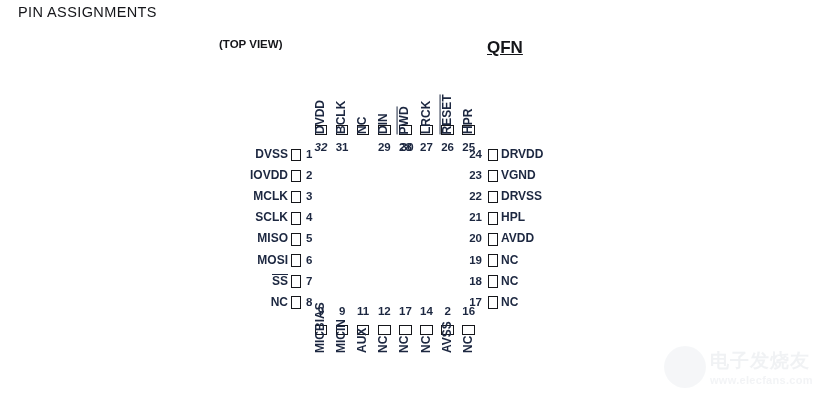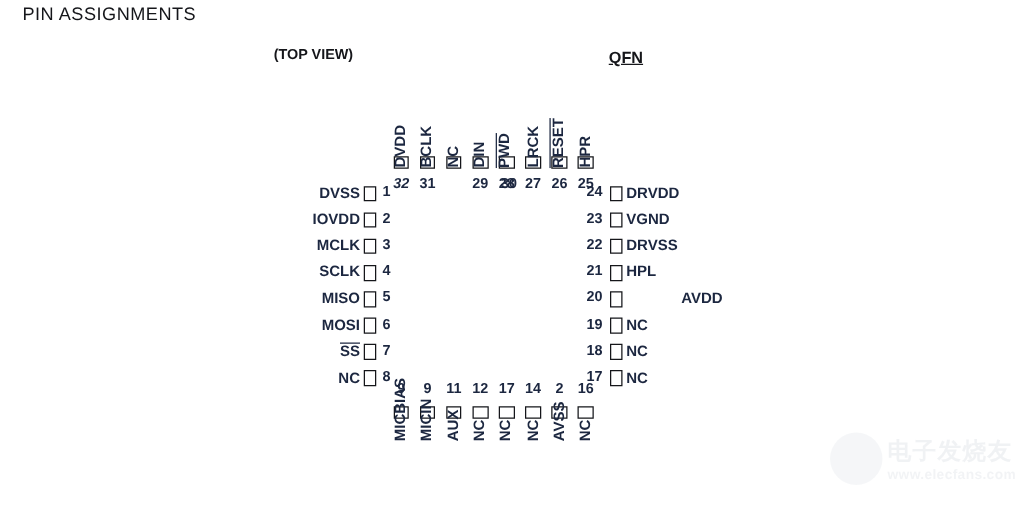--- a/index.html
+++ b/index.html
@@ -33,21 +33,21 @@
     left: 219px;
     top: 38px;
     font-size: 11.5px;
     font-weight: bold;
     color: #15161a;
   }
   #package-type-label {
     position: absolute;
     left: 487px;
     top: 38px;
-    font-size: 13px;
+    font-size: 17px;
     font-weight: bold;
     color: #15161a;
     text-decoration: underline;
   }
 
   
   #package-diagram {
     position: absolute;
     left: 0;
     top: 0;
@@ -263,21 +263,21 @@
       <div class="pin-number right-col" style="left: 466px; top: 169.1px;">23</div>
       <div class="pin-name right" style="left: 501px; top: 168.1px;"><span>VGND</span></div>
       <div class="pin-tab vertical" style="left: 488px; top: 190.95px;"></div>
       <div class="pin-number right-col" style="left: 466px; top: 190.2px;">22</div>
       <div class="pin-name right" style="left: 501px; top: 189.2px;"><span>DRVSS</span></div>
       <div class="pin-tab vertical" style="left: 488px; top: 212.05px;"></div>
       <div class="pin-number right-col" style="left: 466px; top: 211.3px;">21</div>
       <div class="pin-name right" style="left: 501px; top: 210.3px;"><span>HPL</span></div>
       <div class="pin-tab vertical" style="left: 488px; top: 233.15px;"></div>
       <div class="pin-number right-col" style="left: 466px; top: 232.4px;">20</div>
-      <div class="pin-name right" style="left: 501px; top: 231.4px; margin-left: 44px;"><span>AVDD</span></div>
+      <div class="pin-name right" style="left: 501px; top: 231.4px;"><span>AVDD</span></div>
       <div class="pin-tab vertical" style="left: 488px; top: 254.25px;"></div>
       <div class="pin-number right-col" style="left: 466px; top: 253.5px;">19</div>
       <div class="pin-name right" style="left: 501px; top: 252.5px;"><span>NC</span></div>
       <div class="pin-tab vertical" style="left: 488px; top: 275.35px;"></div>
       <div class="pin-number right-col" style="left: 466px; top: 274.6px;">18</div>
       <div class="pin-name right" style="left: 501px; top: 273.6px;"><span>NC</span></div>
       <div class="pin-tab vertical" style="left: 488px; top: 296.45px;"></div>
       <div class="pin-number right-col" style="left: 466px; top: 295.7px;">17</div>
       <div class="pin-name right" style="left: 501px; top: 294.7px;"><span>NC</span></div>
     </div>

